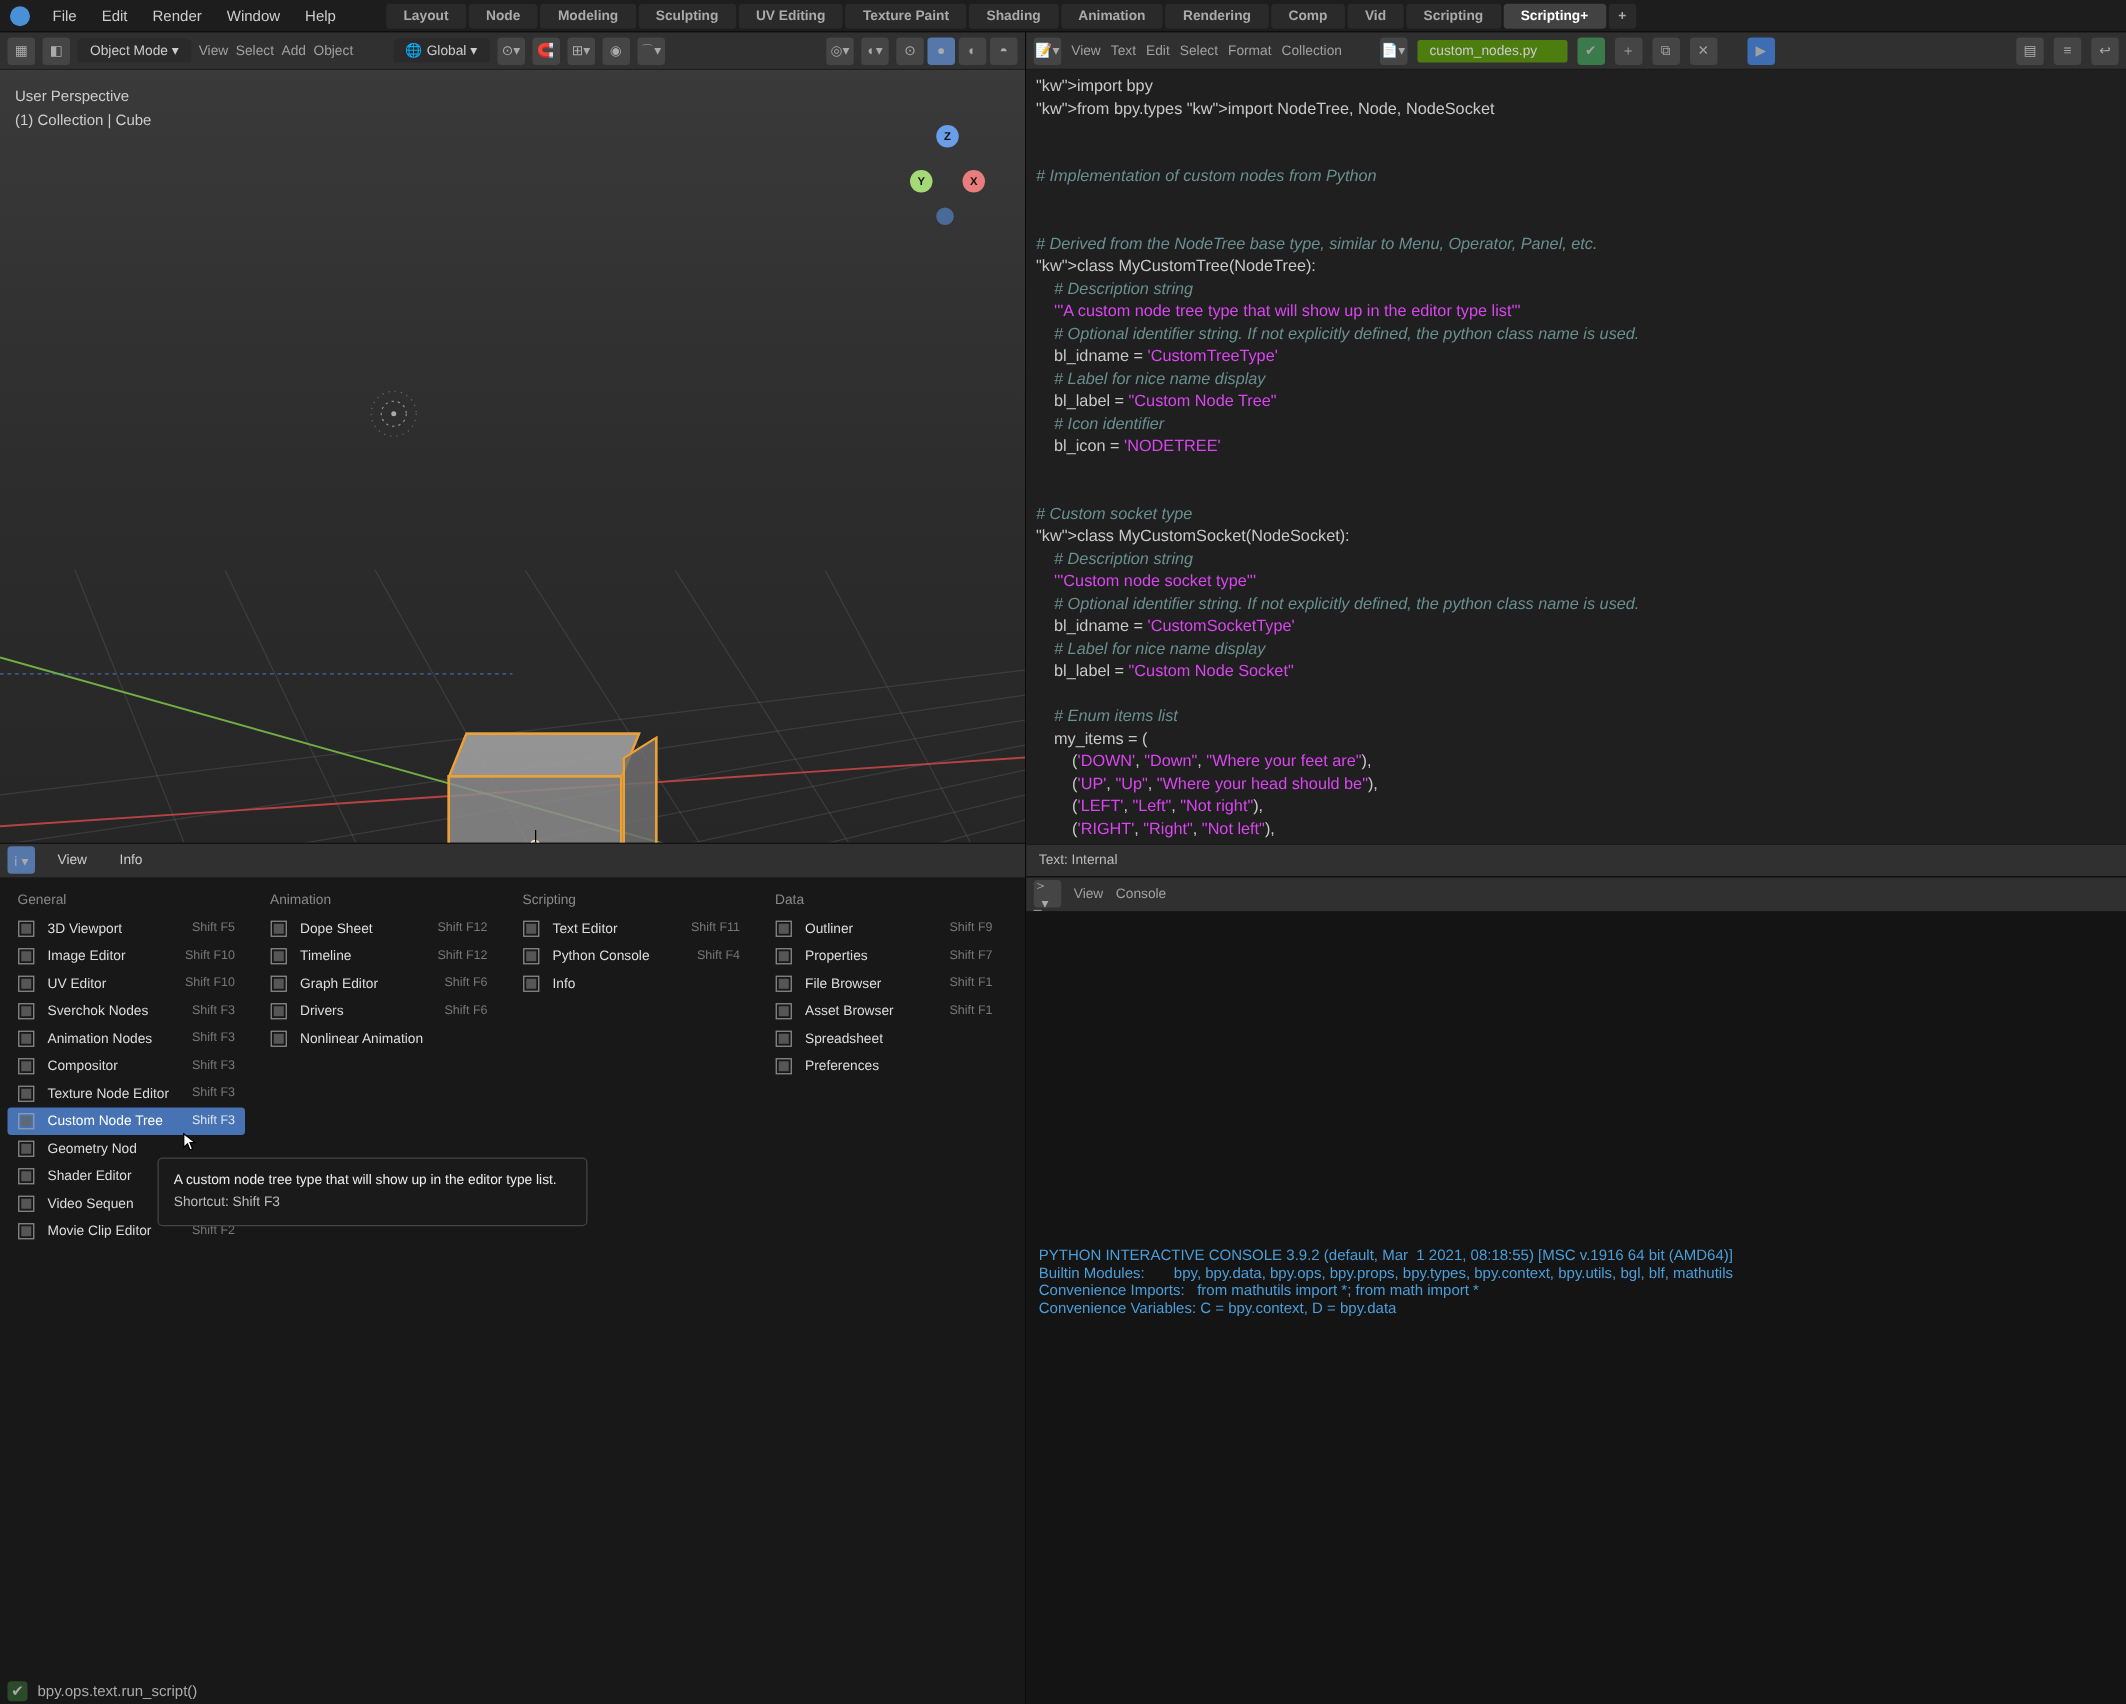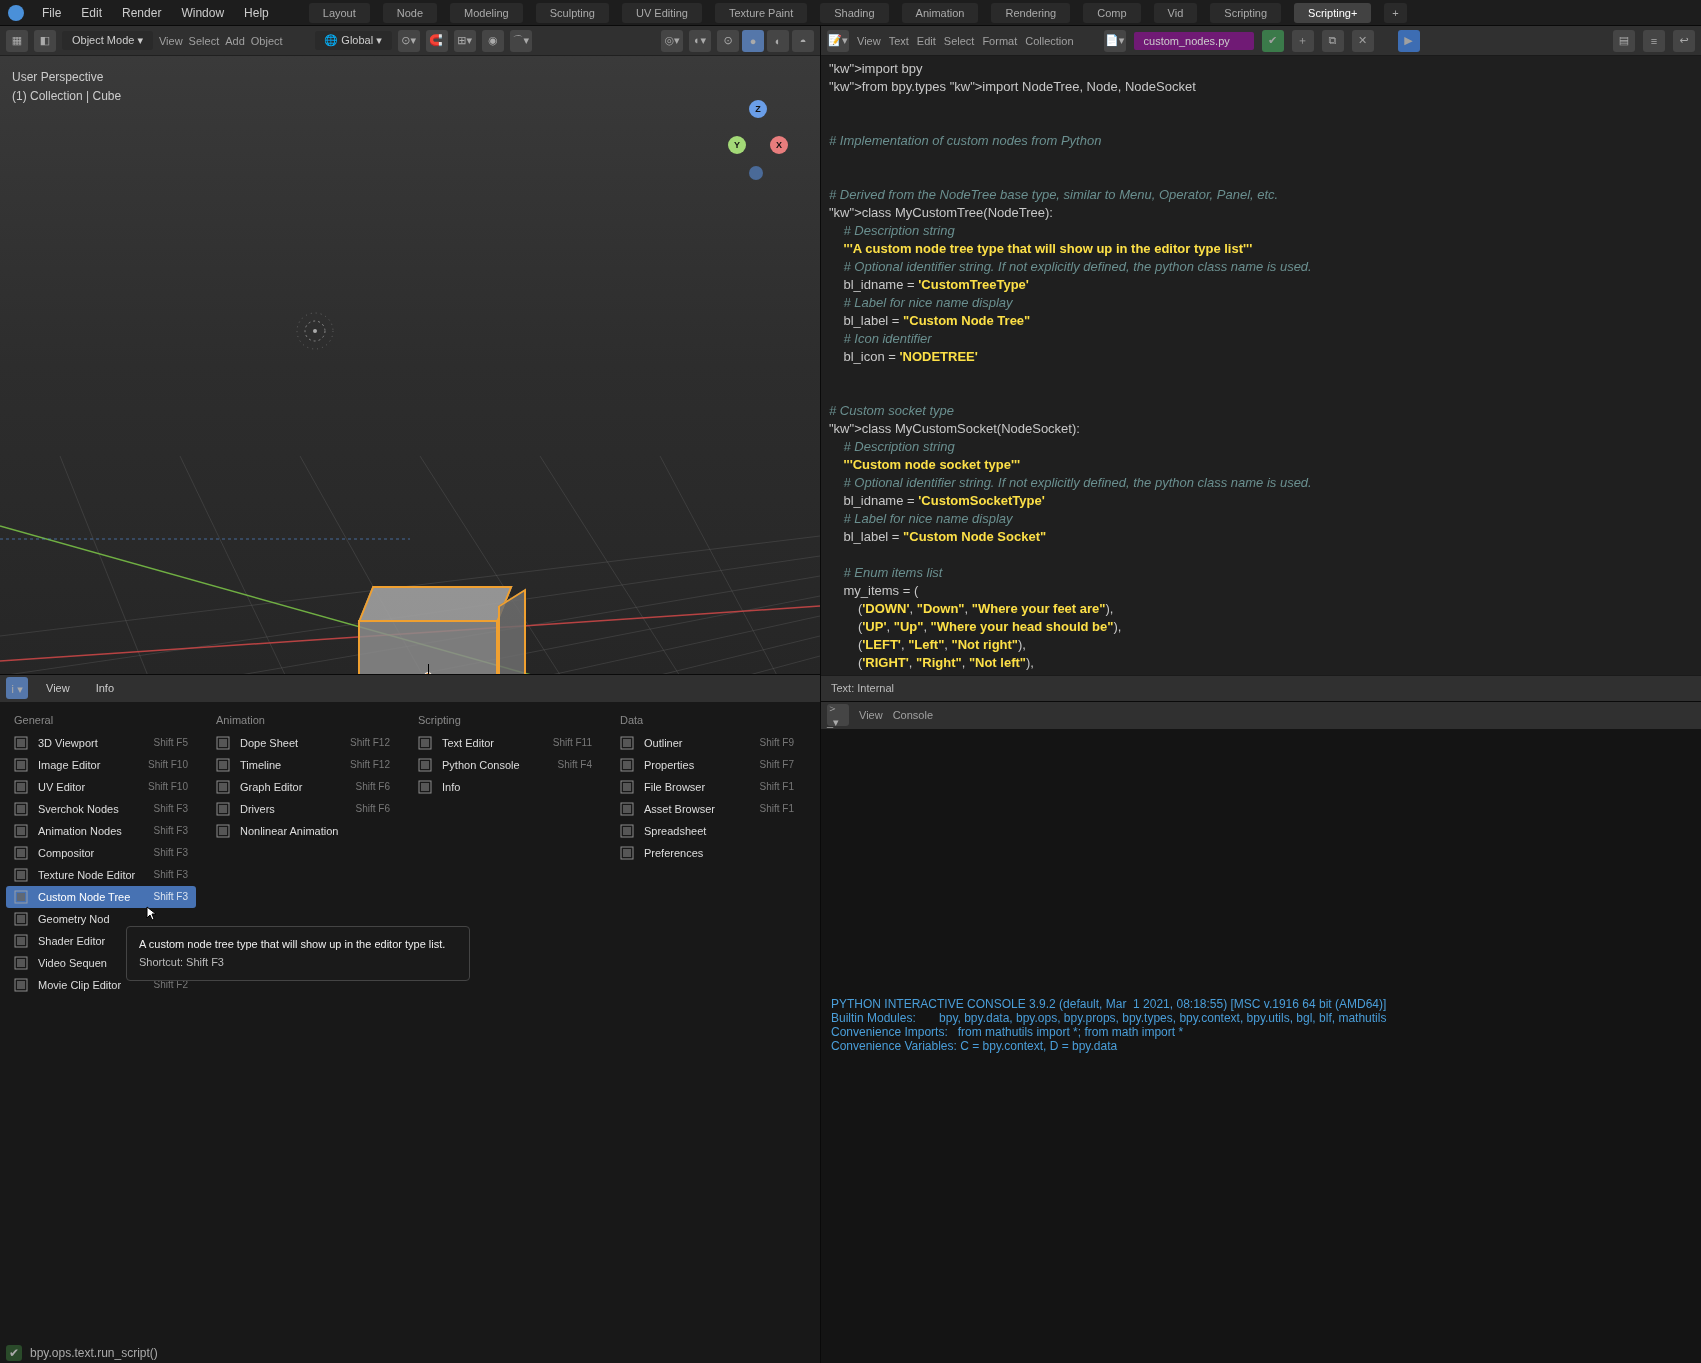--- a/index.html
+++ b/index.html
@@ -2,21 +2,21 @@
 <html><head>
 <meta charset="utf-8">
 <style>
 * { margin: 0; padding: 0; box-sizing: border-box; font-family: -apple-system, BlinkMacSystemFont, "Segoe UI", sans-serif; }
 body { background: #1d1d1d; color: #a0a0a0; font-size: 11px; overflow: hidden; width: 1701px; height: 1363px; position: relative; }
 
 
 .top-menu { height: 26px; background: #1d1d1d; display: flex; align-items: center; padding: 0 8px; border-bottom: 1px solid #0a0a0a; }
 .top-menu .logo { width: 16px; height: 16px; background: #4a90d9; border-radius: 50%; margin-right: 8px; }
 .top-menu .menu-item { padding: 4px 10px; color: #ccc; cursor: pointer; font-size: 12px; }
-.top-menu .tabs { display: flex; margin-left: 30px; gap: 13px; }
+.top-menu .tabs { display: flex; margin-left: 30px; gap: 2px; font-weight: bold; }
 .top-menu .tab { background: #2a2a2a; padding: 4px 14px; color: #aaa; font-size: 11px; border-radius: 3px; }
 .top-menu .tab.active { background: #424242; color: #fff; }
 .top-menu .tab.plus { padding: 4px 8px; }
 
 
 .main { display: flex; height: calc(100% - 26px); }
 .left-col { width: 820px; display: flex; flex-direction: column; }
 .right-col { flex: 1; display: flex; flex-direction: column; border-left: 1px solid #0a0a0a; }
 
 
@@ -59,29 +59,29 @@
 .popup-item.hover { background: #4772b3; color: #fff; }
 .popup-item.hover .shortcut { color: #dbe4f0; }
 
 .tooltip { position: absolute; left: 126px; top: 224px; background: #1a1a1a; border: 1px solid #444; border-radius: 4px; padding: 8px 12px; color: #bbb; font-size: 11px; line-height: 1.7; width: 344px; z-index: 10; }
 .tooltip .hdr { color: #eee; }
 .cursor { position: absolute; left: 146px; top: 204px; width: 12px; height: 16px; z-index: 20; }
 .lastline { position: absolute; bottom: 2px; left: 6px; display: flex; align-items: center; gap: 8px; color: #aaa; font-size: 12px; }
 
 
 .text-header { height: 30px; background: #303030; display: flex; align-items: center; padding: 0 6px; gap: 8px; border-bottom: 1px solid #1a1a1a; }
-.text-fn { background: #701a75; border-radius: 2px; padding: 3px 10px; color: #ccc; font-size: 11px; width: 120px; }
+.text-fn { background: #4d7c0f; border-radius: 2px; padding: 3px 10px; color: #ccc; font-size: 11px; width: 120px; }
 .btn-icon { width: 22px; height: 22px; background: #454545; border-radius: 3px; display: inline-flex; align-items: center; justify-content: center; }
 .btn-icon.run { background: #3d6db3; }
 .btn-icon.check { background: #3b7a4a; }
 
 .code-editor { flex: 1; background: #1f1f1f; overflow: auto; font-family: ui-monospace, "SFMono-Regular", Menlo, Consolas, monospace; font-size: 13px; line-height: 18px; display: flex; }
 .gutter { background: #262626; color: #7a8a8a; text-align: right; padding: 4px 8px 4px 6px; user-select: none; }
 .code { padding: 4px 8px; white-space: pre; color: #c8c8c8; }
-.str { color: #fde047; font-weight: bold; }
+.str { color: #d946ef; }
 .cm { color: #6a8f8f; font-style: italic; }
 
 .text-footer { height: 26px; background: #303030; color: #bbb; font-size: 11px; display: flex; align-items: center; padding: 0 10px; border-top: 1px solid #1a1a1a; }
 
 
 .console-header { height: 28px; background: #303030; display: flex; align-items: center; padding: 0 6px; gap: 10px; border-top: 1px solid #0a0a0a; }
 .console-body { flex: 1; background: #141414; font-family: ui-monospace, Consolas, monospace; font-size: 12px; color: #4a9ed9; padding: 8px 10px; position: relative; }
 .console-body .line { white-space: pre; }
 .console-blank { flex: 1; }
 

